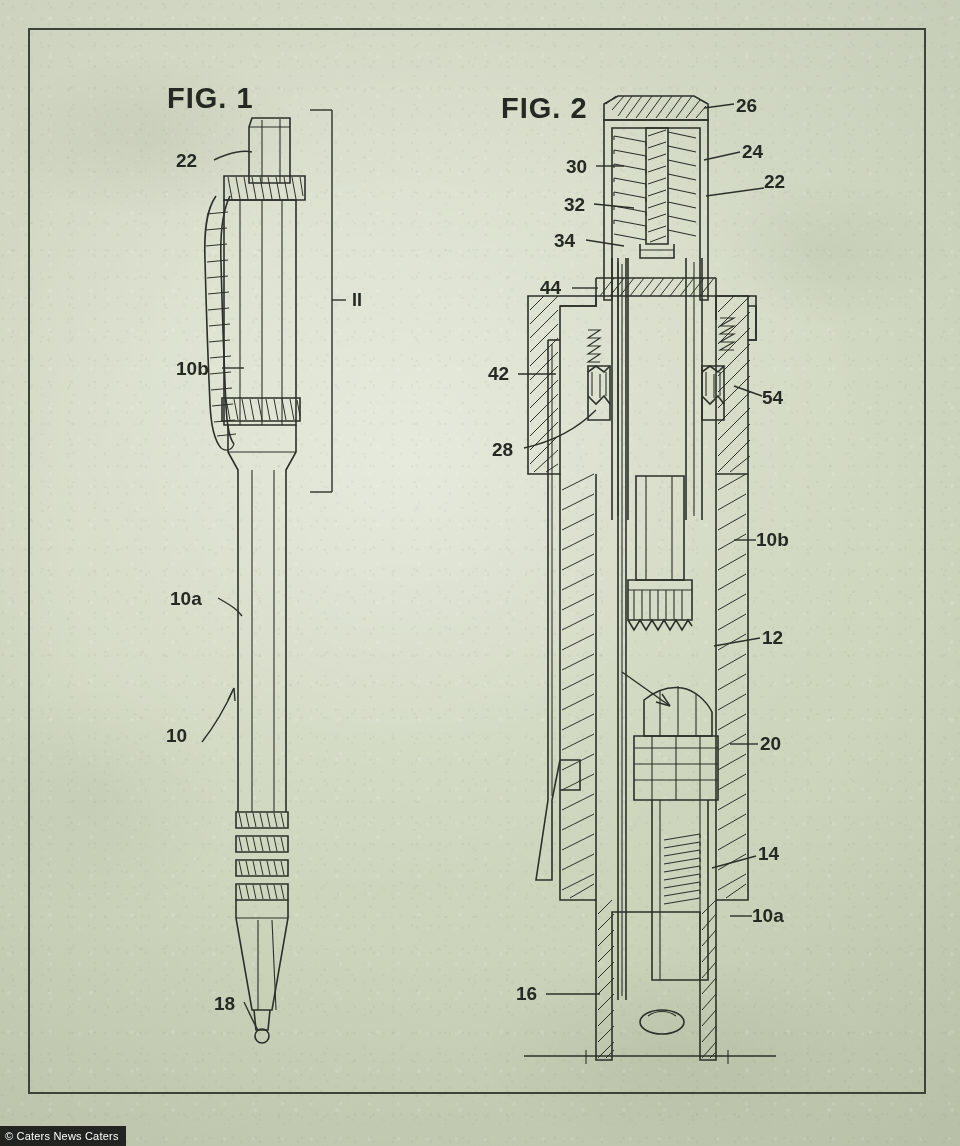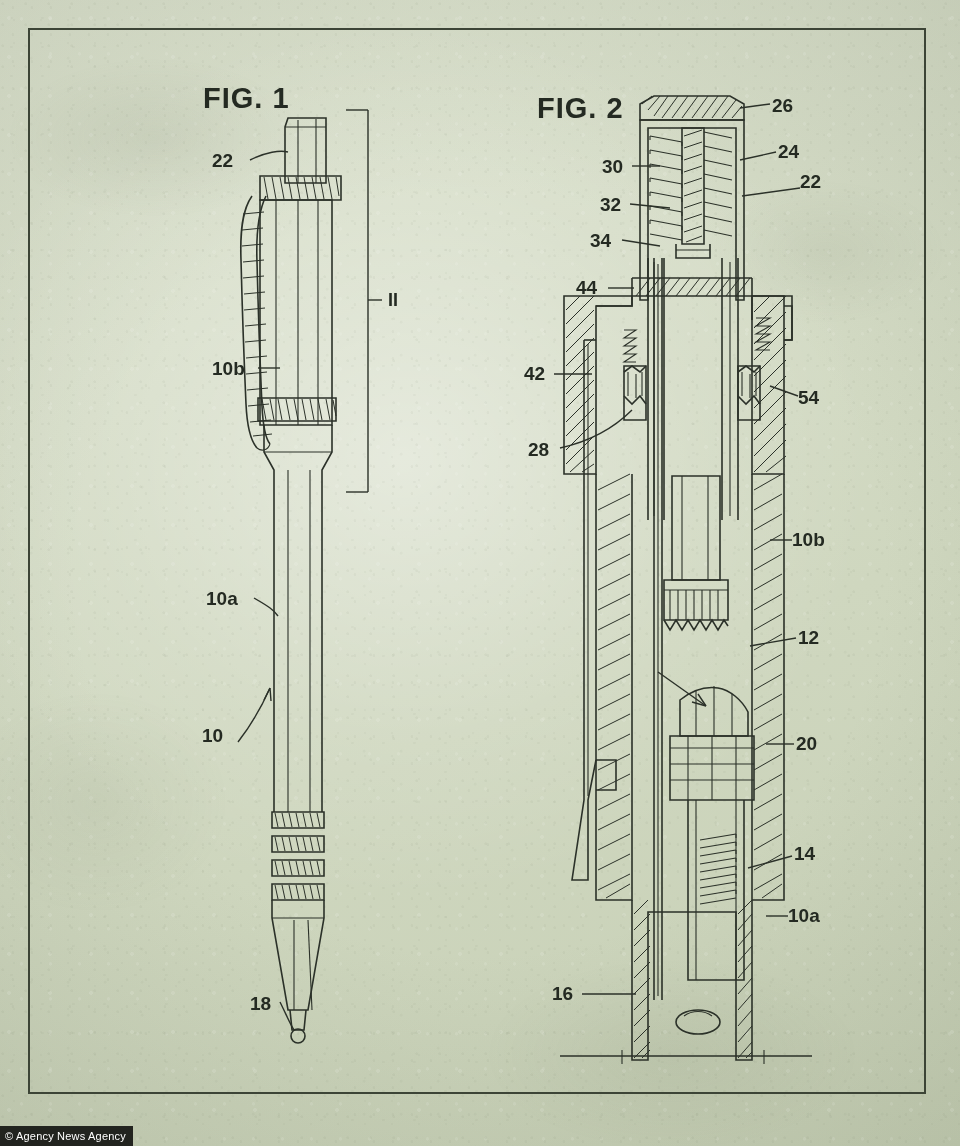--- a/index.html
+++ b/index.html
@@ -60,21 +60,20 @@
     width: 898px;
     height: 1066px;
     border: 2px solid #3c4436;
     box-sizing: border-box;
     pointer-events: none;
   }
 
   #drawing {
     position: absolute;
     inset: 0;
-    margin-left: 36px;
   }
   #drawing svg {
     display: block;
   }
 
   .credit {
     position: absolute;
     left: 0;
     bottom: 0;
     background: rgba(0,0,0,0.82);
@@ -377,14 +376,14 @@
           <path class="ln-lead" d="M752 916 L730 916"></path>
           <text class="numlabel" x="752" y="922">10a</text>
 
           <path class="ln-lead" d="M546 994 L600 994"></path>
           <text class="numlabel" x="516" y="1000">16</text>
         </g>
       </g>
     </svg>
   </div>
 
-  <div class="credit">© Agency News Agency</div>
+  <div class="credit">© Caters News Caters</div>
 </div>
 
 </body></html>

